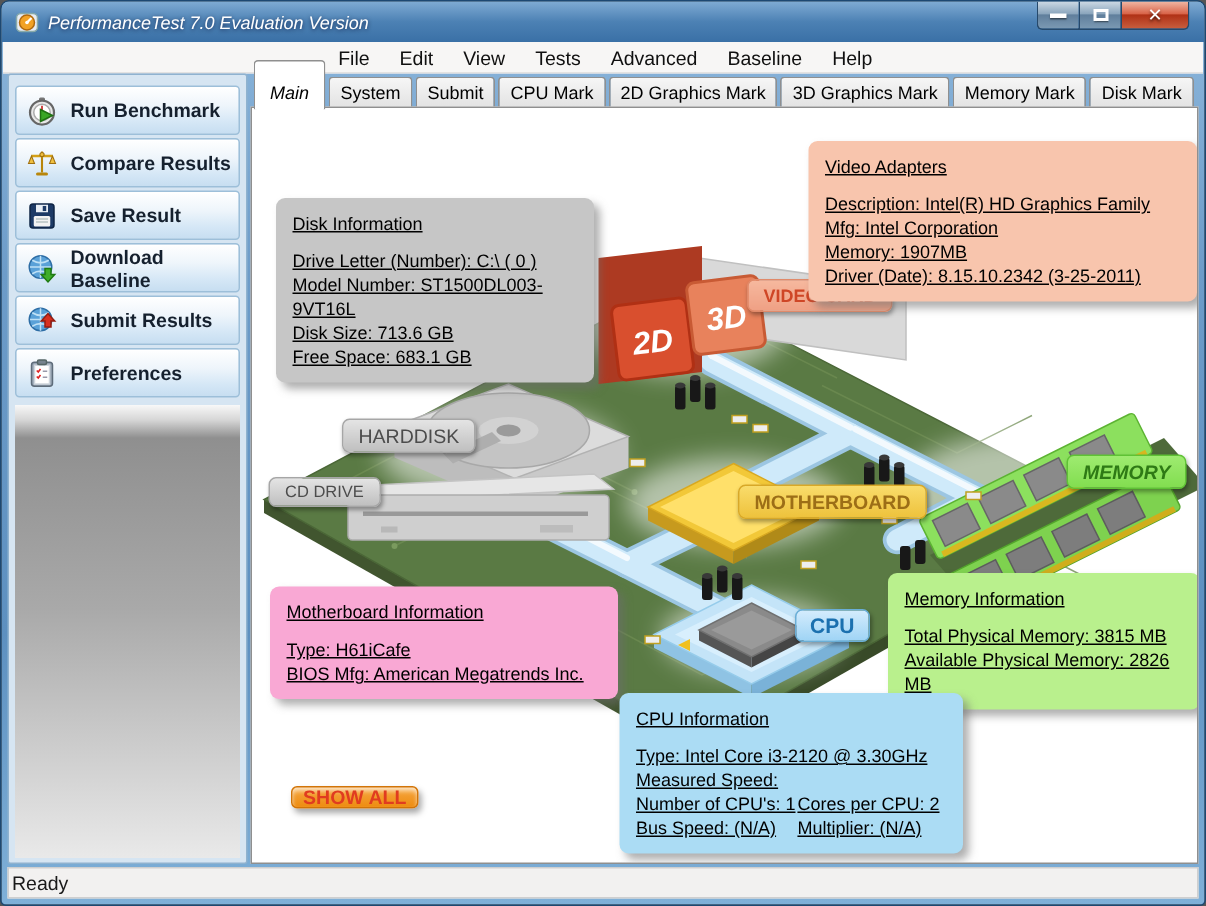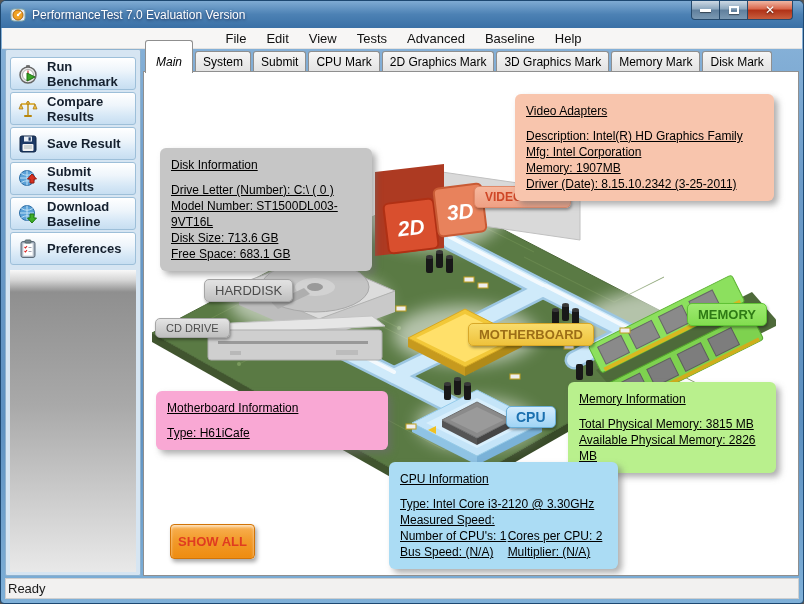--- a/index.html
+++ b/index.html
@@ -6,39 +6,39 @@
   *{box-sizing:border-box;}
   .window{
     position:relative;width:804px;height:604px;
     font-family:"Liberation Sans","DejaVu Sans",sans-serif;
     background:linear-gradient(180deg,#8db7dc 0%,#6d9cc9 30%,#5d90c0 70%,#7fb0d8 100%);
     border:1px solid #1d4871;border-radius:6px 6px 4px 4px;overflow:hidden;
   }
   
   .titlebar{position:absolute;top:0;left:0;right:0;height:27px;display:flex;align-items:center;
     padding-left:9px;background:linear-gradient(180deg,#7fabd3 0%,#4c81b4 50%,#3a70a6 100%);}
-  .title-text{color:#fff;font-size:12px;margin-left:6px;text-shadow:0 1px 3px rgba(0,0,40,.65);}
+  .title-text{color:#fff;font-size:12px;margin-left:6px;text-shadow:0 1px 3px rgba(0,0,40,.65);font-style:italic;}
   .app-icon{width:16px;height:16px;display:inline-block;}
   .winbtns{position:absolute;top:0;right:10px;display:flex;}
   .wbtn{height:19px;border:1px solid #26496b;border-top:none;display:flex;align-items:center;justify-content:center;cursor:default;}
   .wbtn.min{width:29px;border-radius:0 0 0 4px;background:linear-gradient(180deg,#cdd9e4 0%,#8ba6bd 45%,#607f9c 50%,#7b99b3 100%);}
   .wbtn.max{width:28px;border-left:none;background:linear-gradient(180deg,#cdd9e4 0%,#8ba6bd 45%,#607f9c 50%,#7b99b3 100%);}
   .wbtn.close{width:45px;border-left:none;border-radius:0 0 4px 0;
     background:linear-gradient(180deg,#f0b7a4 0%,#d9654a 45%,#b03116 50%,#c85e3e 100%);
     color:#fff;font-size:12px;font-weight:bold;text-shadow:0 1px 2px rgba(0,0,0,.6);}
   .glyph-minbar{width:11px;height:3px;background:#fff;box-shadow:0 1px 1px rgba(0,0,0,.5);}
   .glyph-maxbox{width:10px;height:8px;border:2px solid #fff;box-shadow:0 1px 1px rgba(0,0,0,.4);}
   
   .menubar{position:absolute;top:27px;left:1px;right:1px;height:21px;background:#f7f6f5;
     display:flex;align-items:center;padding-left:3px;border-bottom:1px solid #e3e2e1;justify-content:center;}
   .menu-item{font-size:13px;color:#101010;padding:2px 10px;cursor:default;}
   
   .main{position:absolute;top:48px;left:4px;right:4px;bottom:27px;display:flex;}
   
-  .sidebar{width:136px;background:#d6e5f2;border:1px solid #8fb2cf;border-radius:2px;
+  .sidebar{width:160px;background:#d6e5f2;border:1px solid #8fb2cf;border-radius:2px;
     display:flex;flex-direction:column;padding:7px 3px 3px 3px;}
   .sbtn{height:33px;flex:0 0 33px;margin:0 1px 2px 1px;border:1px solid #9dbfd9;border-radius:3px;
     background:linear-gradient(180deg,#ffffff 0%,#eef5fb 40%,#d5e7f6 75%,#c7def1 100%);
     display:flex;align-items:center;padding-left:7px;cursor:pointer;box-shadow:inset 0 1px 0 #fff;}
   .sbtn .lbl{font-size:13px;font-weight:bold;color:#15202e;margin-left:9px;}
   .sbtn svg{flex:0 0 20px;}
   .sb-filler{flex:1;margin:3px 1px 0 1px;
     background:linear-gradient(180deg,#f8f8f8 0px,#d6d6d6 10px,#8f8f8f 22px,#a9a9a9 45%,#e9e9e9 100%);}
   
   .content{flex:1;position:relative;margin-left:2px;}
@@ -49,36 +49,36 @@
   .tab.active{background:#fff;padding:14px 10px 4px 10px;position:relative;z-index:3;margin-bottom:-1px;font-style:italic;}
   .panel{position:absolute;top:22px;left:0;right:0;bottom:0;background:#fff;border:1px solid #8f8f8f;overflow:hidden;}
   .panel svg.illus{position:absolute;left:0;top:0;}
   
   .tag{position:absolute;font-size:12px;font-weight:bold;padding:3px 10px;border-radius:5px;
     box-shadow:1px 2px 3px rgba(0,0,0,.35);white-space:nowrap;cursor:pointer;z-index:4;}
   .tag.harddisk{left:60px;top:207px;background:linear-gradient(180deg,#e4e4e4,#bfbfbf);color:#4c4c4c;border:1px solid #a6a6a6;font-weight:normal;font-size:13px;}
   .tag.cddrive{left:11px;top:246px;background:linear-gradient(180deg,#e4e4e4,#bfbfbf);color:#4c4c4c;border:1px solid #a6a6a6;font-weight:normal;font-size:11px;}
   .tag.videocard{left:330px;top:114px;background:linear-gradient(180deg,#f6b89e,#efa084);color:#cf4626;border:1px solid #e08a6a;}
   .tag.motherboard{left:324px;top:251px;background:linear-gradient(180deg,#f9dc6b,#eec23c);color:#9c6e17;border:1px solid #d8a828;font-size:13px;}
-  .tag.memory{left:543px;top:231px;background:linear-gradient(180deg,#9eeb70,#82dd50);color:#2e7a15;border:1px solid #5fc235;font-size:13px;}
+  .tag.memory{left:543px;top:231px;background:linear-gradient(180deg,#9eeb70,#82dd50);color:#2e7a15;border:1px solid #5fc235;font-size:13px;font-style:italic;}
   .tag.cpu{left:362px;top:334px;background:linear-gradient(180deg,#d4ecfd,#9fd4f5);color:#1b70af;border:1px solid #6aaed6;font-size:14px;padding:2px 9px;}
   
   .ibox{position:absolute;border-radius:6px;padding:9px 11px;font-size:12px;color:#000;
     box-shadow:4px 4px 6px rgba(110,110,110,.55);z-index:5;line-height:16px;text-decoration:underline;}
   .ibox .t{margin-bottom:9px;}
-  .ibox.disk{left:16px;top:76px;width:212px;background:#c6c6c6;}
+  .ibox.disk{left:16px;top:60px;width:212px;background:#c6c6c6;}
   .ibox.video{left:371px;top:22px;width:259px;background:#f8c5ad;}
   .ibox.mobo{left:12px;top:319px;width:232px;background:#f9a8d4;}
   .ibox.mem{left:424px;top:310px;width:208px;background:#b9f08d;}
   .ibox.cpu{left:245px;top:390px;width:229px;background:#abdcf4;}
   .cols{display:flex;}
   .cols span{width:52%;}
   .cols span:last-child{width:48%;}
   
-  .showall{position:absolute;left:26px;top:452px;width:85px;height:35px;border:1px solid #d27407;border-radius:4px;
+  .showall{position:absolute;left:26px;top:452px;width:85px;height:15px;border:1px solid #d27407;border-radius:4px;
     background:linear-gradient(180deg,#f9b254 0%,#f29b2c 45%,#ee8c10 100%);
     color:#e03c20;font-weight:bold;font-size:13px;display:flex;align-items:center;justify-content:center;
     box-shadow:2px 3px 4px rgba(0,0,0,.35), inset 0 2px 3px rgba(255,255,255,.65);cursor:pointer;z-index:6;}
   
   .statusbar{position:absolute;left:4px;right:4px;bottom:4px;height:21px;background:#f2f1f0;
     border:1px solid #cfcfcf;display:flex;align-items:center;padding-left:2px;font-size:13px;color:#1a1a1a;}
 </style>
 </head>
 <body>
 
@@ -148,31 +148,31 @@
           <rect x="10.5" y="3.3" width="2.3" height="3.4" fill="#1d3a66"></rect>
           <rect x="4.5" y="10" width="11" height="7" rx="1" fill="#f2f2f2"></rect>
           <path d="M6 12 H14 M6 14 H14" stroke="#9aa" stroke-width=".8"></path>
         </svg>
         <span class="lbl">Save Result</span>
       </div>
       <div class="sbtn">
         <svg width="20" height="20" viewBox="0 0 20 20">
           <circle cx="9" cy="9" r="7.5" fill="#5aa1d8" stroke="#2d6da5"></circle>
           <path d="M2 9 H16 M9 1.5 V16.5 M3.5 4.5 Q9 8 14.5 4.5 M3.5 13.5 Q9 10 14.5 13.5" stroke="#bfe0f5" stroke-width="1" fill="none"></path>
-          <path d="M12 14 h4 v-4 h2.5 l-4.5 -5 -4.5 5 h2.5 Z" fill="#d83020" stroke="#951c10"></path>
-        </svg>
-        <span class="lbl">Submit Results</span>
+          <path d="M12 10 h4 v4 h2.5 l-4.5 5 -4.5 -5 h2.5 Z" fill="#3fae2a" stroke="#1f7a12"></path>
+        </svg>
+        <span class="lbl">Download Baseline</span>
       </div>
       <div class="sbtn">
         <svg width="20" height="20" viewBox="0 0 20 20">
           <circle cx="9" cy="9" r="7.5" fill="#5aa1d8" stroke="#2d6da5"></circle>
           <path d="M2 9 H16 M9 1.5 V16.5 M3.5 4.5 Q9 8 14.5 4.5 M3.5 13.5 Q9 10 14.5 13.5" stroke="#bfe0f5" stroke-width="1" fill="none"></path>
-          <path d="M12 10 h4 v4 h2.5 l-4.5 5 -4.5 -5 h2.5 Z" fill="#3fae2a" stroke="#1f7a12"></path>
-        </svg>
-        <span class="lbl">Download Baseline</span>
+          <path d="M12 14 h4 v-4 h2.5 l-4.5 -5 -4.5 5 h2.5 Z" fill="#d83020" stroke="#951c10"></path>
+        </svg>
+        <span class="lbl">Submit Results</span>
       </div>
       <div class="sbtn">
         <svg width="20" height="20" viewBox="0 0 20 20">
           <rect x="3" y="2.5" width="14" height="16" rx="2" fill="#9aa7b5" stroke="#5e6c7a"></rect>
           <rect x="5" y="4.5" width="10" height="12.5" fill="#fff" stroke="#cfd6dd"></rect>
           <rect x="7" y="1" width="6" height="3" rx="1" fill="#77848f" stroke="#566"></rect>
           <path d="M6.5 8 l1 1 l1.5 -2 M6.5 12 l1 1 l1.5 -2" stroke="#d22" stroke-width="1.1" fill="none"></path>
           <path d="M10.5 8.5 H13.5 M10.5 12.5 H13.5" stroke="#99a" stroke-width=".9"></path>
         </svg>
         <span class="lbl">Preferences</span>
@@ -378,20 +378,21 @@
           <div class="t">Video Adapters</div>
           <div class="ln">Description: Intel(R) HD Graphics Family</div>
           <div class="ln">Mfg: Intel Corporation</div>
           <div class="ln">Memory: 1907MB</div>
           <div class="ln">Driver (Date): 8.15.10.2342 (3-25-2011)</div>
         </div>
 
         <div class="ibox mobo">
           <div class="t">Motherboard Information</div>
           <div class="ln">Type: H61iCafe</div>
+          <div class="ln">BIOS Mfg: American Megatrends Inc.</div>
         </div>
 
         <div class="ibox mem">
           <div class="t">Memory Information</div>
           <div class="ln">Total Physical Memory: 3815 MB</div>
           <div class="ln">Available Physical Memory: 2826 MB</div>
         </div>
 
         <div class="ibox cpu">
           <div class="t">CPU Information</div>

